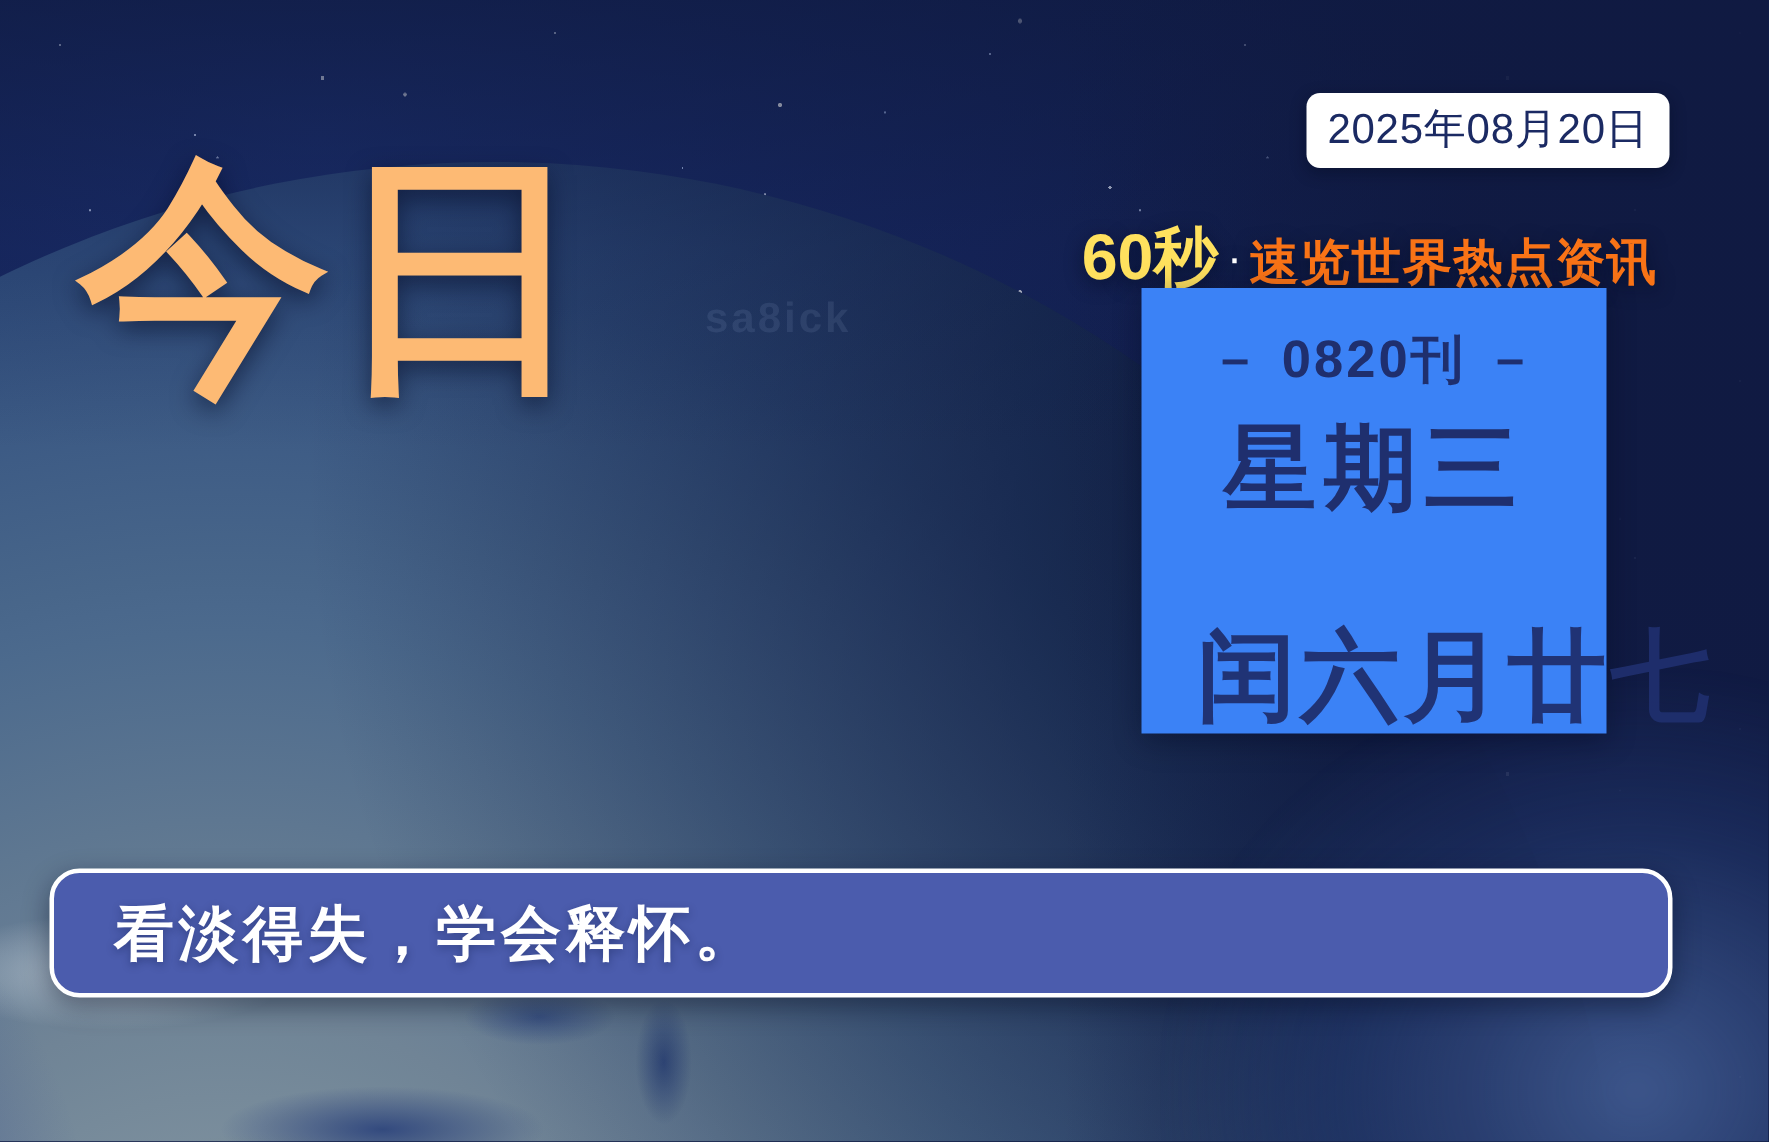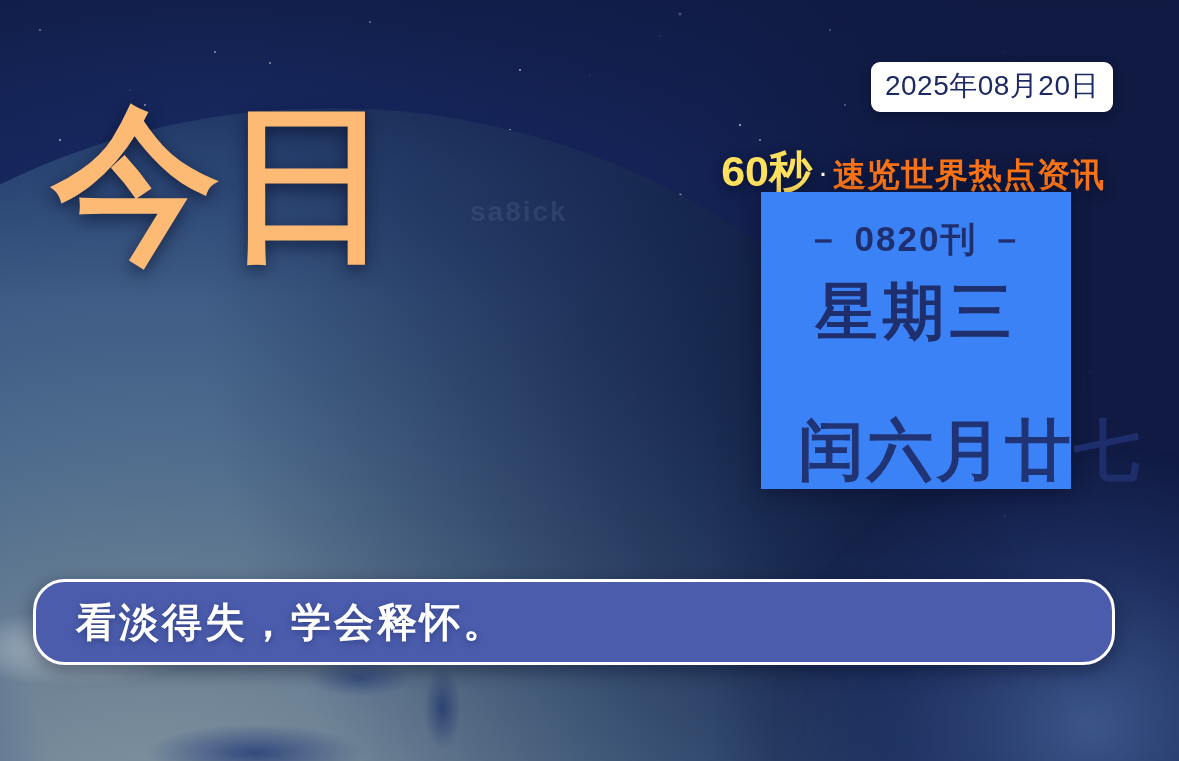--- a/index.html
+++ b/index.html
@@ -194,21 +194,21 @@
     position:absolute;left:43px;top:0;
     color:#1f2f6e;font-size:66px;font-weight:700;letter-spacing:3px;
     white-space:nowrap;line-height:112px;
     mix-blend-mode:normal;opacity:.94;
   }
 
   
   .quote-bar{
     position:absolute;left:33px;bottom:96px;width:1082px;height:86px;
     background:#4b5cad;
-    border:3px solid #ffffff;border-radius:32px;
+    border:3px solid #ffffff;border-radius:20px;
     box-shadow:0 6px 18px rgba(4,10,34,.45);
     display:flex;align-items:center;
   }
   .quote-bar .qtext{
     color:#ffffff;font-size:40px;font-weight:700;letter-spacing:3px;
     margin-left:40px;white-space:nowrap;
     text-shadow:0 2px 6px rgba(10,20,60,.35);
   }
 </style>
 </head>

